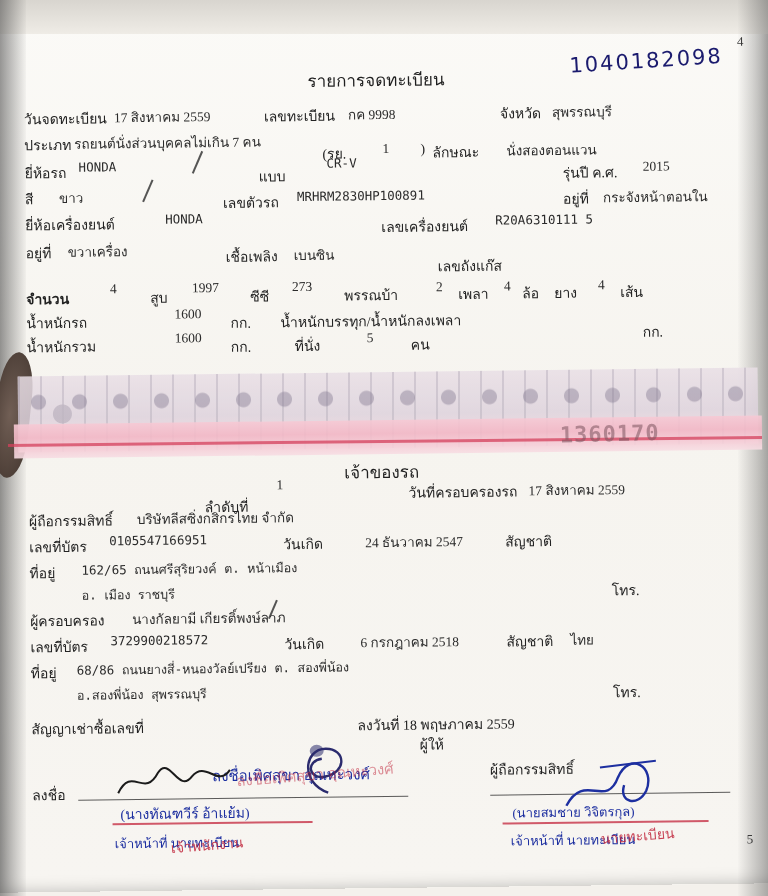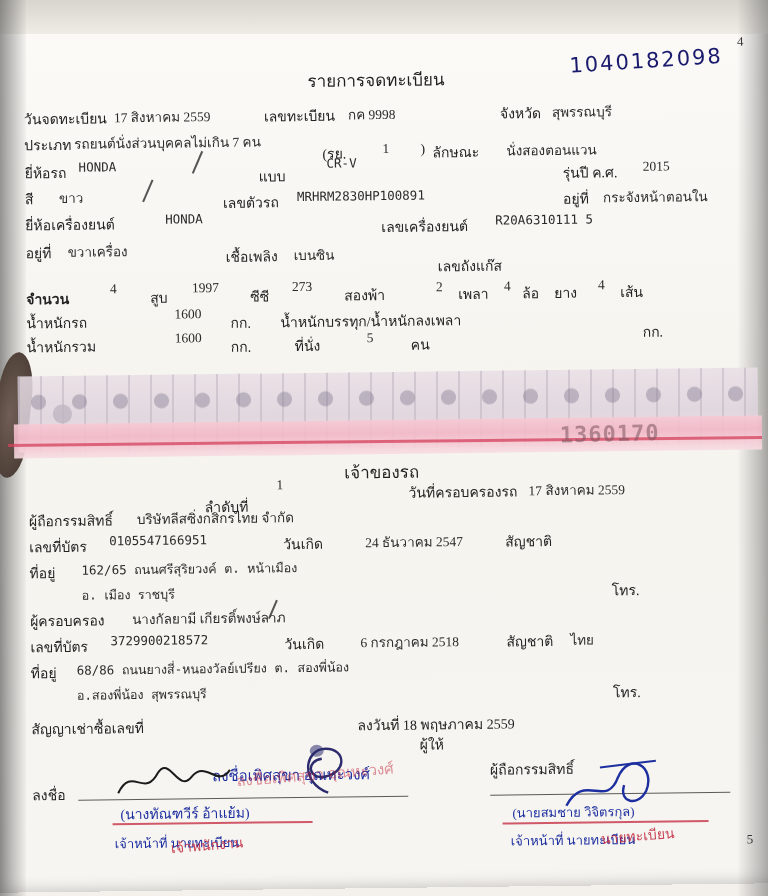--- a/index.html
+++ b/index.html
@@ -180,21 +180,21 @@
     <div class="t vals" style="left:296px;top:243px;">เบนซิน</div>
     <div class="t label" style="left:440px;top:256px;">เลขถังแก๊ส</div>
     <div class="t vals" style="left:540px;top:255px;"></div>
 
     <div class="t label" style="left:28px;top:284px;font-weight:bold;">จำนวน</div>
     <div class="t vals" style="left:112px;top:278px;">4</div>
     <div class="t label" style="left:152px;top:284px;">สูบ</div>
     <div class="t vals" style="left:194px;top:278px;">1997</div>
     <div class="t label" style="left:252px;top:284px;">ซีซี</div>
     <div class="t vals" style="left:294px;top:278px;">273</div>
-    <div class="t label" style="left:346px;top:284px;">สองพ้า</div>
+    <div class="t label" style="left:346px;top:284px;">พรรณบ้า</div>
     <div class="t vals" style="left:438px;top:280px;">2</div>
     <div class="t label" style="left:460px;top:284px;">เพลา</div>
     <div class="t vals" style="left:506px;top:280px;">4</div>
     <div class="t label" style="left:524px;top:284px;">ล้อ</div>
     <div class="t label" style="left:556px;top:284px;">ยาง</div>
     <div class="t vals" style="left:600px;top:280px;">4</div>
     <div class="t label" style="left:622px;top:284px;">เส้น</div>
 
     <div class="t label" style="left:28px;top:308px;">น้ำหนักรถ</div>
     <div class="t vals" style="left:176px;top:304px;">1600</div>

